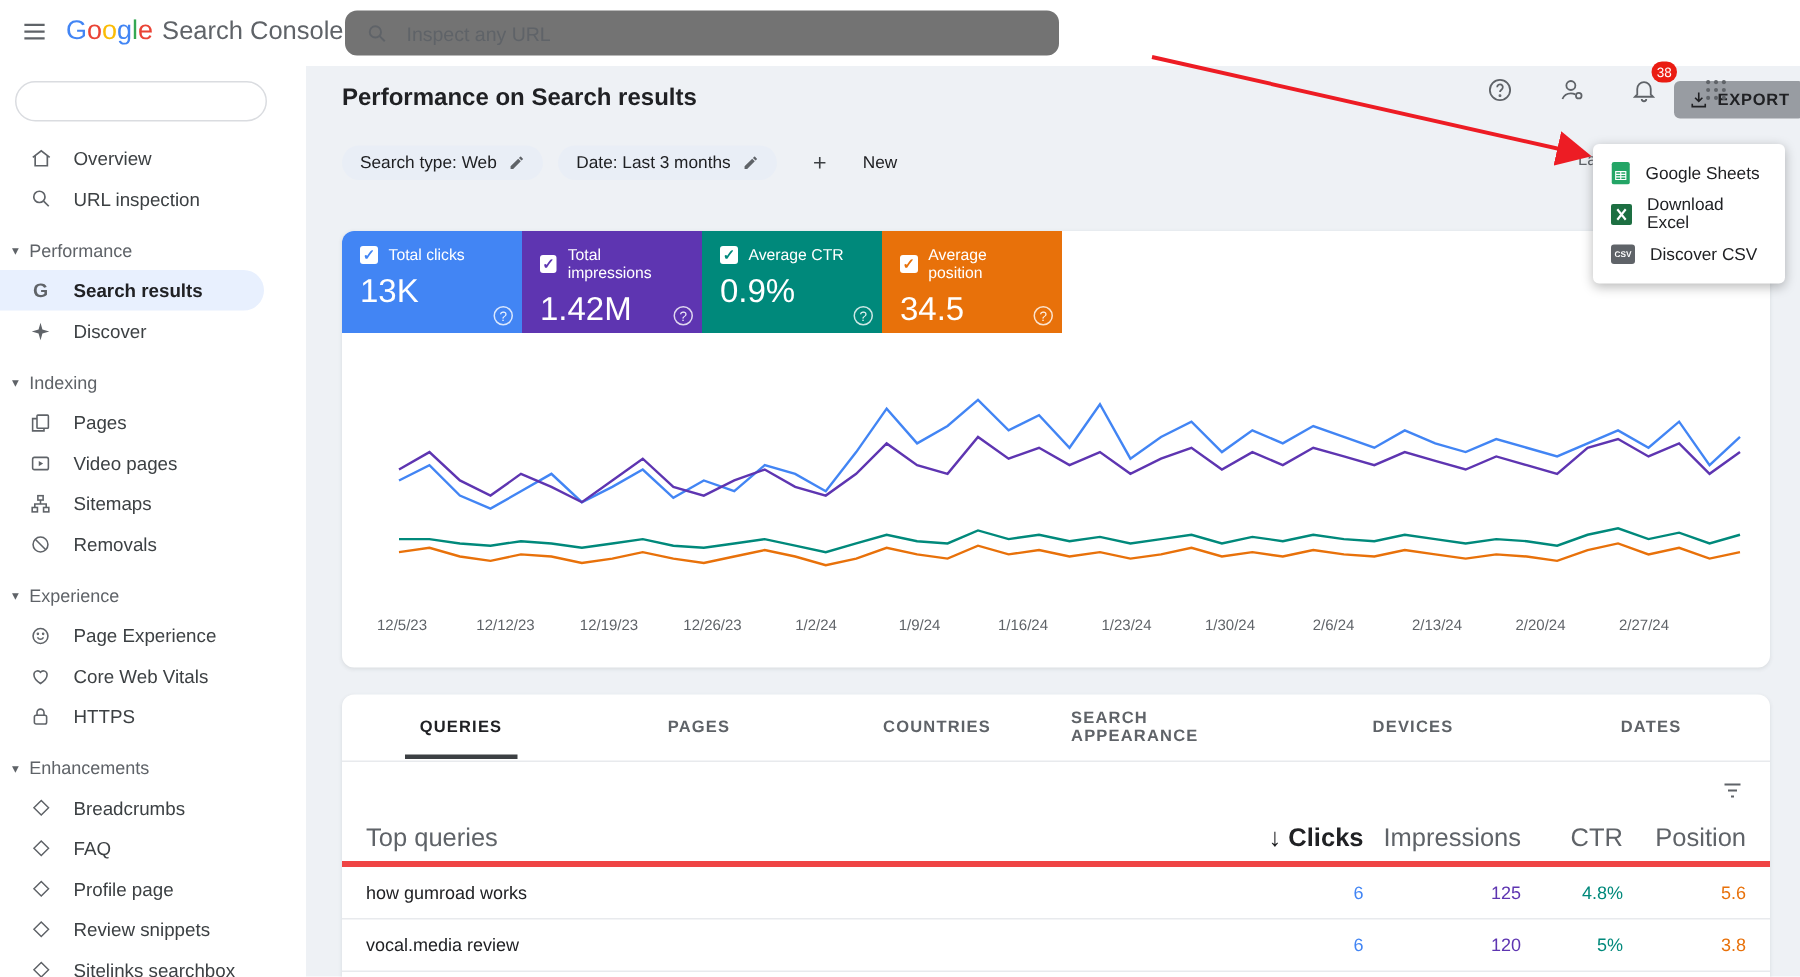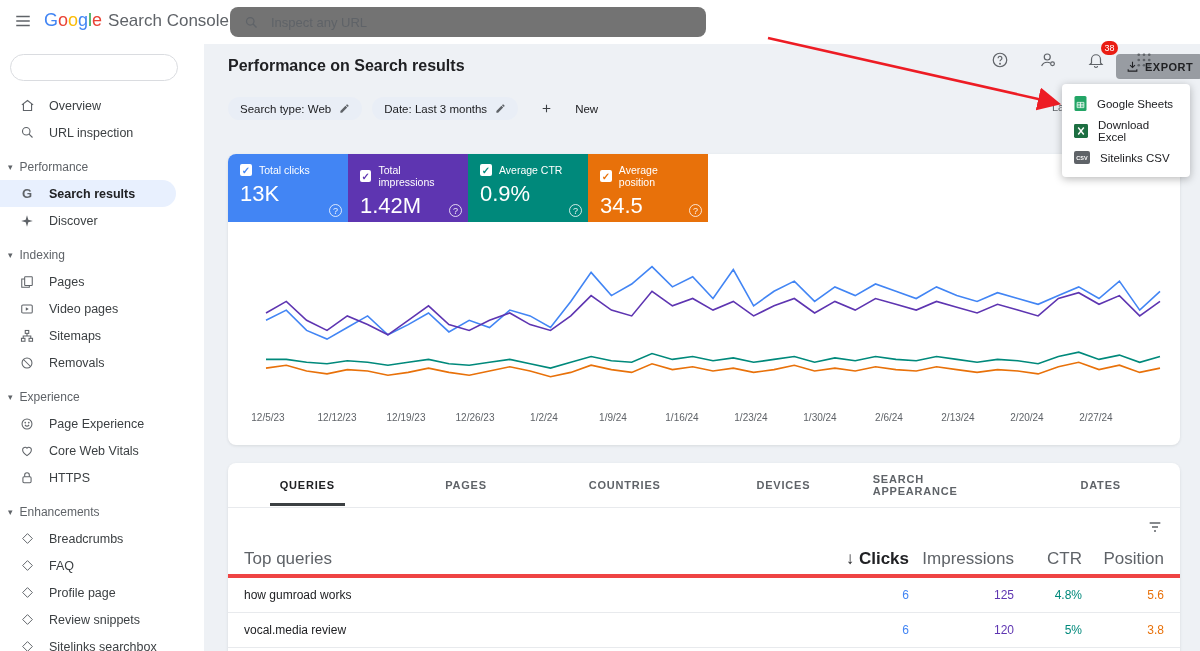--- a/index.html
+++ b/index.html
@@ -70,21 +70,21 @@
   .card-value { font-size:22px; margin-top:5px; }
   .card-help { position:absolute; right:6px; bottom:5px; width:13px; height:13px; border:1px solid rgba(255,255,255,.8);
     border-radius:50%; font-size:9px; color:rgba(255,255,255,.9); display:flex; align-items:center; justify-content:center; }
   #chart-svg { position:absolute; left:0; top:0; }
   .x-label { position:absolute; top:258px; transform:translateX(-50%); font-size:10px; color:#5f6368; white-space:nowrap; }
 
   
   .arrow-layer { position:absolute; left:760px; top:28px; z-index:50; pointer-events:none; }
 
   
-  .export-menu { position:absolute; left:1062px; top:84px; width:128px; background:#fff; border-radius:4px;
+  .export-menu { position:absolute; left:1062px; top:96px; width:128px; background:#fff; border-radius:4px;
     box-shadow:0 2px 8px rgba(0,0,0,.28); z-index:60; padding:6px 0; }
   .menu-item { height:27px; display:flex; align-items:center; gap:10px; padding:0 12px; font-size:11.5px;
     color:#202124; cursor:pointer; }
   .csv-box { width:16px; height:13px; background:#5f6368; border-radius:2px; color:#fff; font-size:5.5px;
     display:flex; align-items:center; justify-content:center; font-weight:bold; }
 
   
   .table-panel { position:absolute; left:228px; top:463px; width:952px; height:200px; background:#fff;
     border-radius:8px 8px 0 0; box-shadow:0 1px 3px rgba(60,64,67,.12); z-index:2; }
   .tabs { display:flex; height:45px; border-bottom:1px solid #e8eaed; }
@@ -456,40 +456,40 @@
     <span>
       <svg width="14" height="14" viewBox="0 0 20 20">
           <rect width="20" height="20" rx="2" fill="#1d6f42"></rect>
           <path d="M6 5l8 10M14 5L6 15" stroke="#fff" stroke-width="2"></path>
         </svg>
     </span>
     <span>Download Excel</span>
   </div>
   <div class="menu-item">
     <span class="csv-box">CSV</span>
-    <span>Sitelinks CSV</span>
+    <span>Discover CSV</span>
   </div>
 </div>
 
 <div class="table-panel">
   <div class="tabs">
     <div class="tab active">
         <span class="tab-label">QUERIES</span>
       </div>
     <div class="tab">
         <span class="tab-label">PAGES</span>
       </div>
     <div class="tab">
         <span class="tab-label">COUNTRIES</span>
       </div>
     <div class="tab">
+        <span class="tab-label">SEARCH APPEARANCE</span>
+      </div>
+    <div class="tab">
         <span class="tab-label">DEVICES</span>
-      </div>
-    <div class="tab">
-        <span class="tab-label">SEARCH APPEARANCE</span>
       </div>
     <div class="tab">
         <span class="tab-label">DATES</span>
       </div>
   </div>
   <div class="filter-row">
     <span class="filter-icon">
       <svg width="16" height="16" viewBox="0 0 24 24" fill="none" stroke="#5f6368" stroke-width="2">
           <path d="M4 6h16M7.5 12h9M10.5 18h3"></path>
         </svg>

